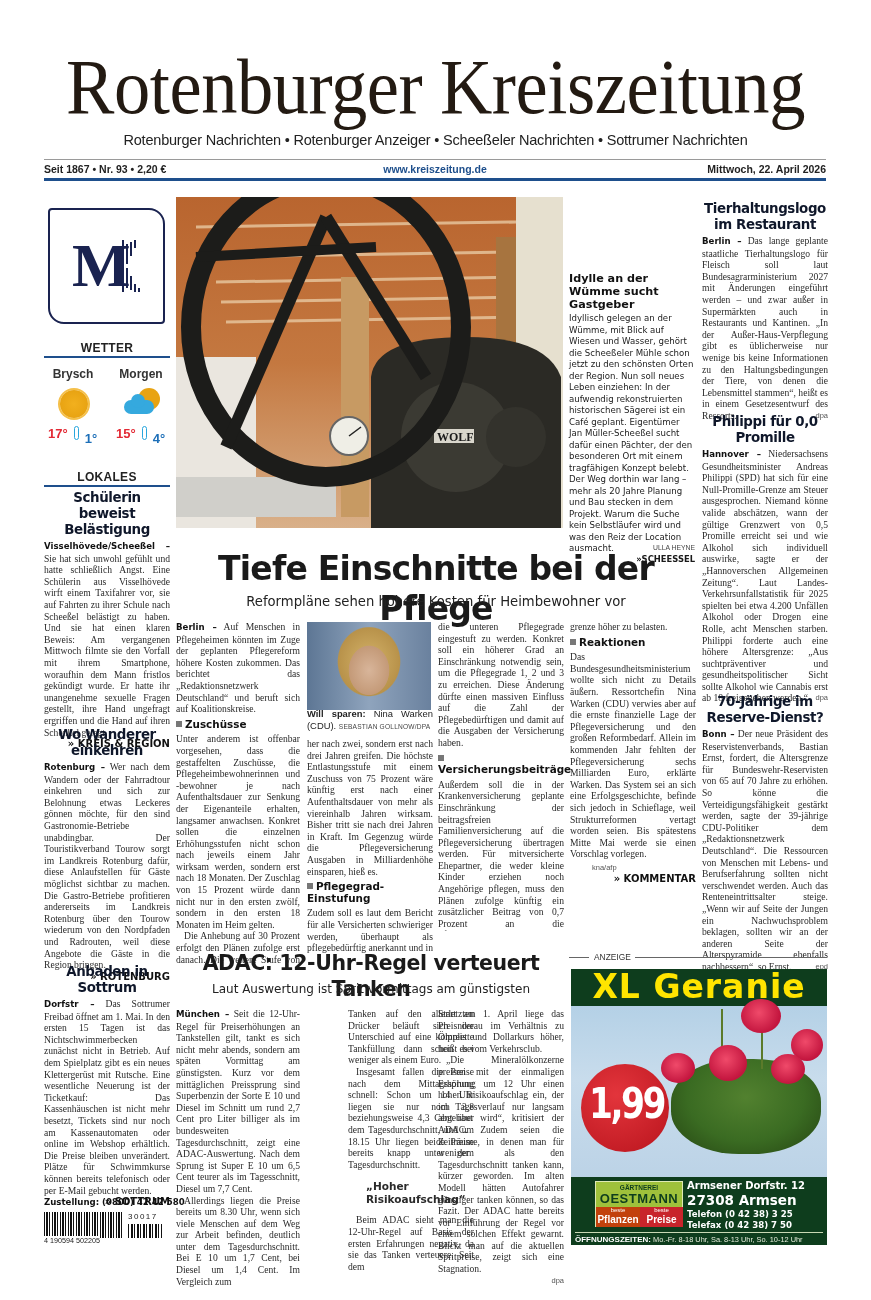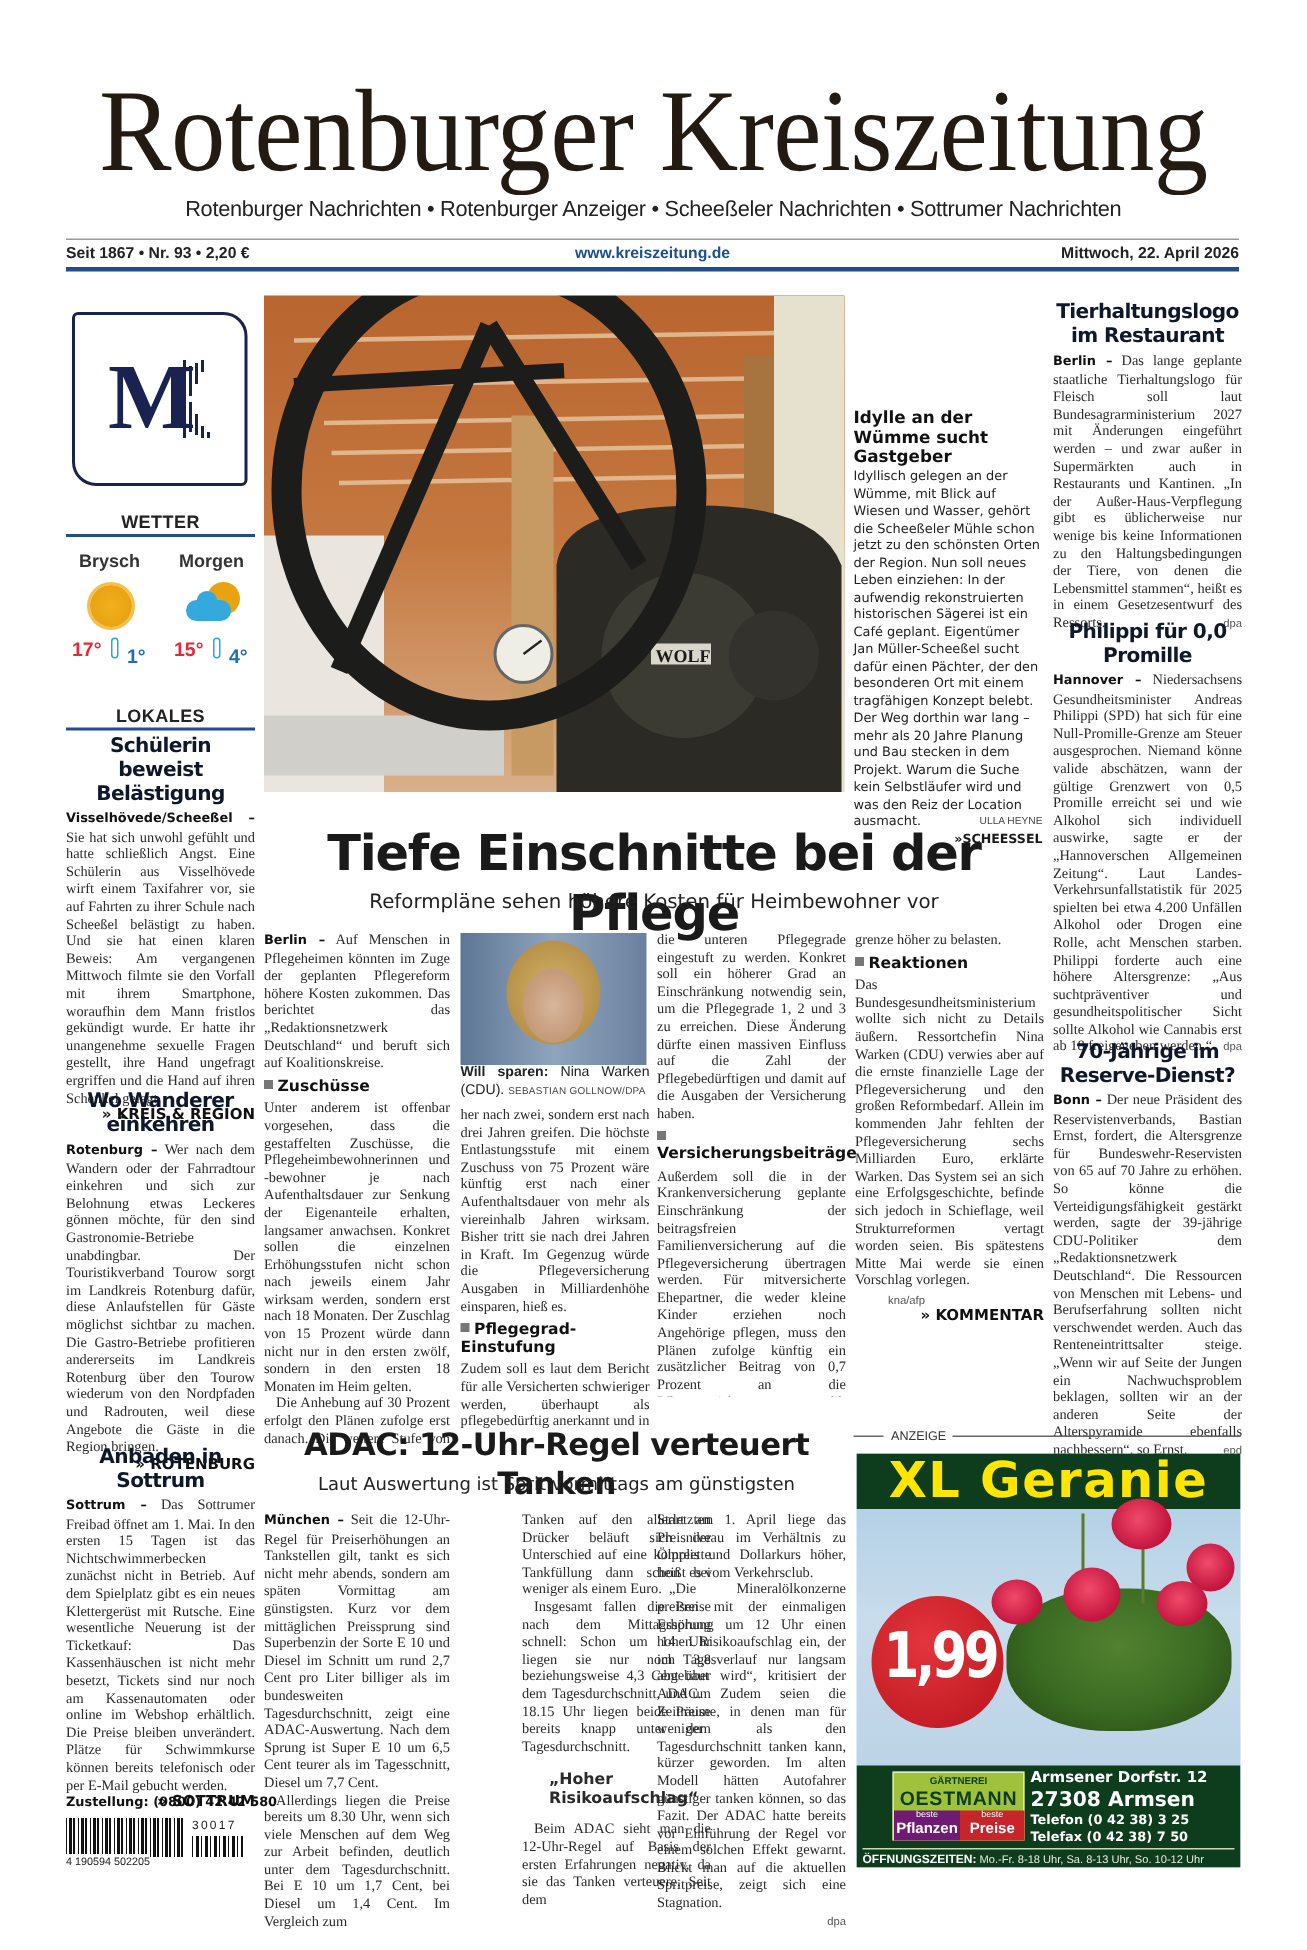--- a/index.html
+++ b/index.html
@@ -69,21 +69,21 @@
   .ad-desc { position: absolute; left: 4px; top: 42px; font-family: "Liberation Sans", sans-serif; font-size: 9.8px; line-height: 12px; color: #222; }
   .price { position: absolute; left: 10px; top: 95px; width: 88px; height: 88px; border-radius: 50%; background: radial-gradient(circle at 40% 35%, #e3353c, #b9141d); }
   .price span { position: absolute; left: 0; top: 15px; width: 88px; text-align: center; font-family: "DejaVu Sans", sans-serif; font-weight: bold; font-size: 42px; color: #fff; letter-spacing: -3px; transform: scaleX(0.82); }
   .flower { position: absolute; border-radius: 50%; background: radial-gradient(circle at 45% 40%, #f04a6a, #c3153e 70%); }
   .leaves { position: absolute; left: 100px; top: 90px; width: 150px; height: 95px; border-radius: 45%; background: radial-gradient(ellipse at 50% 40%, #52812f 0%, #3a6b22 55%, #2e5519 80%, transparent 82%); }
   .stem { position: absolute; width: 2px; background: #5b7a2a; }
   .ad-foot { position: absolute; left: 0; top: 208px; width: 256px; height: 68px; background: #0e3d1d; }
   .ostmann { position: absolute; left: 24px; top: 4px; width: 88px; height: 46px; background: #9fc13b; border: 1px solid #dfe9b4; }
   .ostmann .g { position: absolute; top: 2px; width: 100%; text-align: center; font-family: "Liberation Sans", sans-serif; font-weight: bold; font-size: 6.5px; color: #0e3d1d; }
   .ostmann .o { position: absolute; top: 9px; width: 100%; text-align: center; font-family: "Liberation Sans", sans-serif; font-weight: bold; font-size: 13px; color: #0e3d1d; letter-spacing: 0.5px; }
-  .ostmann .b1 { position: absolute; left: 0; top: 25px; width: 44px; height: 20px; background: #701a75; }
+  .ostmann .b1 { position: absolute; left: 0; top: 25px; width: 44px; height: 20px; background: #c2410c; }
   .ostmann .b2 { position: absolute; left: 44px; top: 25px; width: 43px; height: 20px; background: #c8242b; }
   .ostmann .b1 span, .ostmann .b2 span { display: block; text-align: center; color: #fff; font-family: "Liberation Sans", sans-serif; }
   .ostmann .small { font-size: 6px; line-height: 7px; }
   .ostmann .big { font-size: 10px; font-weight: bold; line-height: 12px; }
   .addr { position: absolute; left: 116px; font-family: "DejaVu Sans", sans-serif; font-weight: bold; color: #fff; white-space: nowrap; }
   .hours { position: absolute; left: 4px; top: 55px; width: 248px; border-top: 1px solid #c9d9b4; padding-top: 2px; font-family: "Liberation Sans", sans-serif; font-size: 7.4px; color: #e7eddc; white-space: nowrap; }
   .hours b { font-weight: bold; color: #fff; font-size: 8px; }
 
   .barcode { left: 44px; top: 1212px; width: 118px; height: 32px; }
 </style>
@@ -158,21 +158,21 @@
   <div class="body-text" style="margin-top:2px;">
     <span class="dateline">Rotenburg –</span>
     <span>Wer nach dem Wandern oder der Fahrradtour einkehren und sich zur Belohnung etwas Leckeres gönnen möchte, für den sind Gastronomie-Betriebe unabdingbar. Der Touristikverband Tourow sorgt im Landkreis Rotenburg dafür, diese Anlaufstellen für Gäste möglichst sichtbar zu machen. Die Gastro-Betriebe profitieren andererseits im Landkreis Rotenburg über den Tourow wiederum von den Nordpfaden und Radrouten, weil diese Angebote die Gäste in die Region bringen.</span>
     <span class="ref">» ROTENBURG</span>
   </div>
 </div>
 
 <div class="col" style="left:44px;top:964px;width:126px;">
   <div class="hl" style="font-size:13.4px;line-height:16px;">Anbaden in Sottrum</div>
   <div class="body-text" style="margin-top:2px;">
-    <span class="dateline">Sottrum –</span>
+    <span class="dateline">Dorfstr –</span>
     <span>Das Sottrumer Freibad öffnet am 1. Mai. In den ersten 15 Tagen ist das Nichtschwimmerbecken zunächst nicht in Betrieb. Auf dem Spielplatz gibt es ein neues Klettergerüst mit Rutsche. Eine wesentliche Neuerung ist der Ticketkauf: Das Kassenhäuschen ist nicht mehr besetzt, Tickets sind nur noch am Kassenautomaten oder online im Webshop erhältlich. Die Preise bleiben unverändert. Plätze für Schwimmkurse können bereits telefonisch oder per E-Mail gebucht werden.</span>
     <span class="ref">» SOTTRUM</span>
   </div>
 </div>
 
 <div class="abs" style="left:44px;top:1197px;font-family:'DejaVu Sans',sans-serif;font-weight:bold;font-size:8.6px;color:#111;">Zustellung: (0800) 42 42 580</div>
 <div class="abs barcode">
   <div style="position:absolute;left:0;top:0;width:78px;height:26px;background:repeating-linear-gradient(90deg,#111 0 1px,#fff 1px 2px,#111 2px 4px,#fff 4px 5px,#111 5px 6px,#fff 6px 8px);"></div>
   <div style="position:absolute;left:84px;top:12px;width:34px;height:14px;background:repeating-linear-gradient(90deg,#111 0 1px,#fff 1px 3px,#111 3px 5px,#fff 5px 6px);"></div>
   <div style="position:absolute;left:84px;top:0;font-family:'Liberation Sans',sans-serif;font-size:8px;letter-spacing:1.5px;">30017</div>

